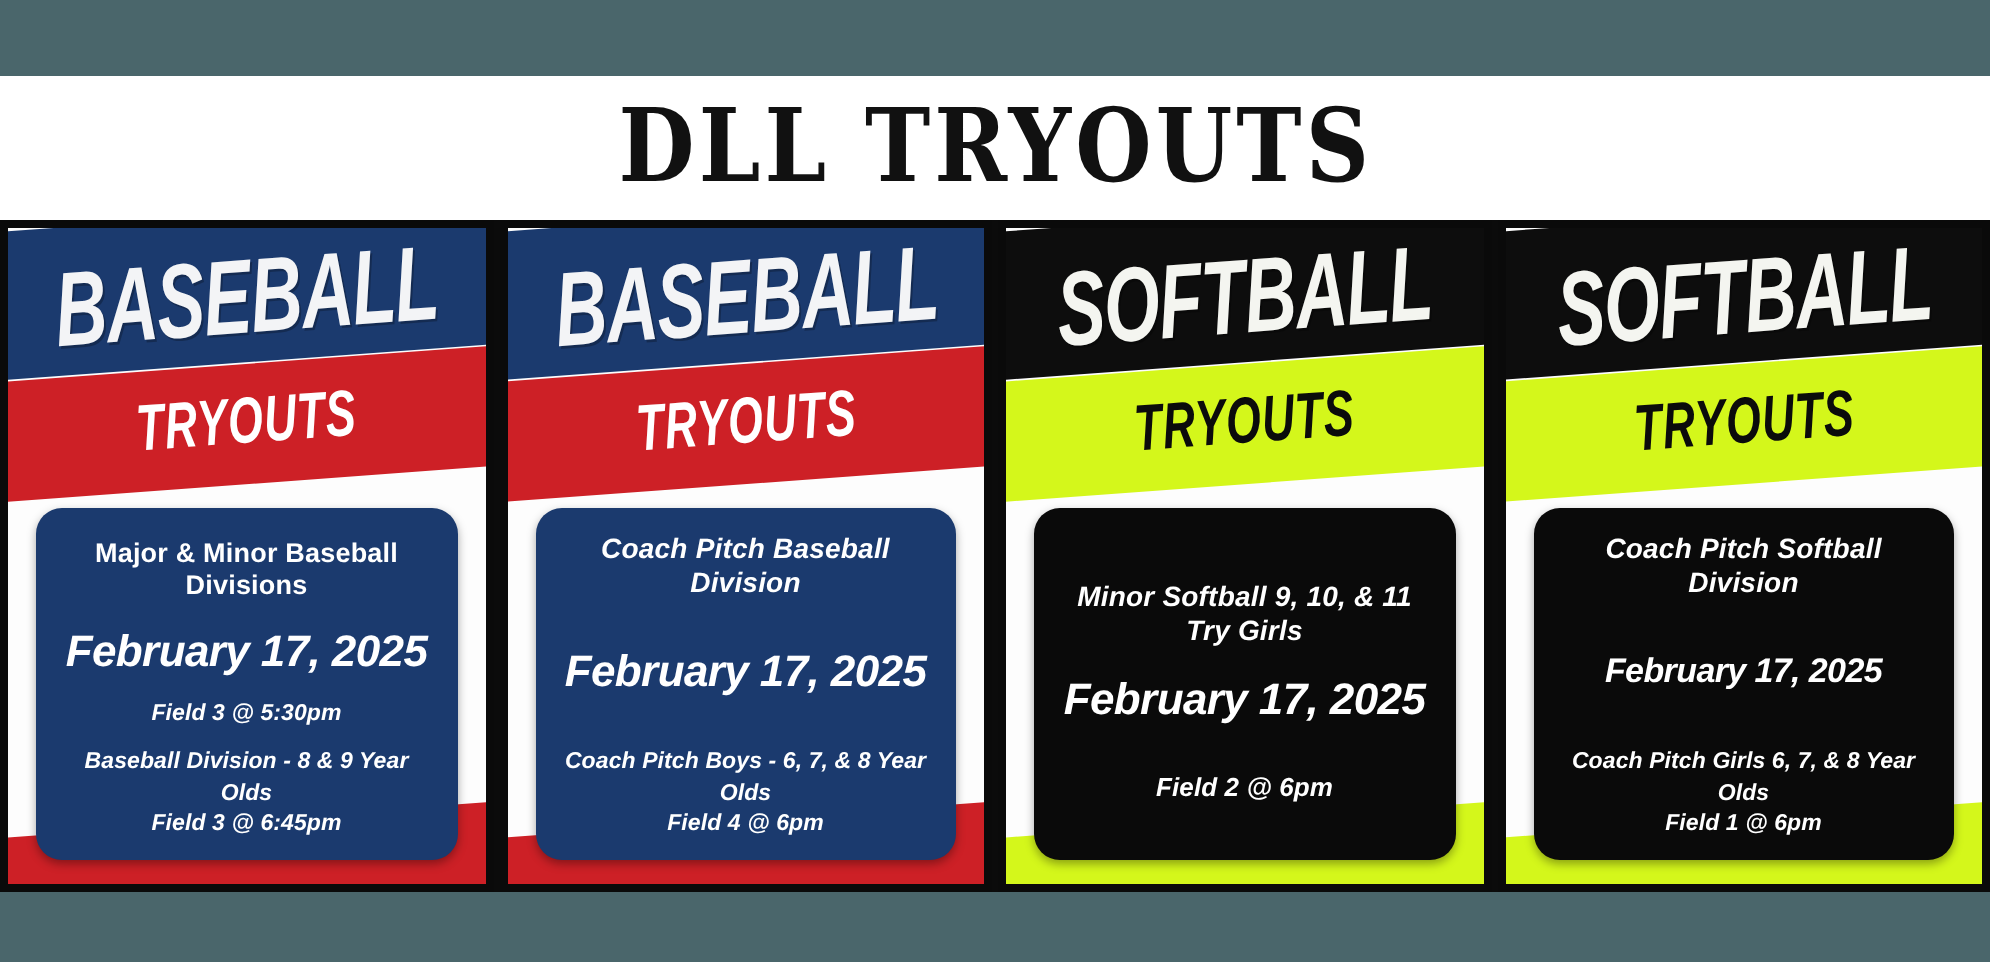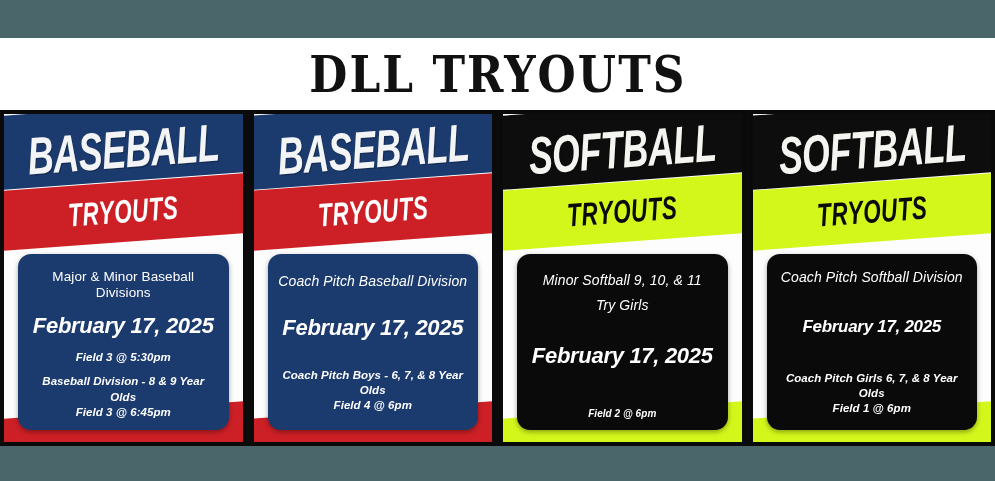--- a/index.html
+++ b/index.html
@@ -105,21 +105,21 @@
     padding:12px 10px 10px;
     display:flex;flex-direction:column;
     align-items:center;justify-content:center;
     text-align:center;
     box-shadow:0 2px 5px rgba(0,0,0,.35);
   }
   .bb .panel{background:#1b3a6e;color:#ffffff;}
   .sb .panel{background:#0a0a0a;color:#ffffff;}
 
   .p-div{
-    font-weight:400;
+    font-weight:700;
     font-size:13.5px;
     line-height:1.22;
     letter-spacing:.1px;
   }
   .p-div.ital{font-style:italic;font-size:14px;}
   .p-date{
     font-weight:700;font-style:italic;
     font-size:22px;
     line-height:1.1;
     letter-spacing:-0.3px;
@@ -130,21 +130,21 @@
     line-height:1.32;
     letter-spacing:.05px;
   }
   .sp-a{height:16px;}
   .sp-b{height:16px;}
   .sp-c{height:13px;}
 
   
   .card.c1 .panel{justify-content:flex-start;padding-top:15px;}
   .card.c2 .panel{}
-  .card.c3 .panel{justify-content:space-between;padding-top:18px;}
+  .card.c3 .panel{justify-content:center;padding-top:18px;}
   .card.c4 .panel{justify-content:center;}
 </style>
 </head>
 <body>
 
 <div id="stage">
 
   <div class="title-band">
     <div class="title-text">DLL TRYOUTS</div>
   </div>
@@ -201,21 +201,21 @@
 
         <div class="headline">SOFTBALL</div>
         <div class="subline">TRYOUTS</div>
 
         <div class="panel">
           <div class="p-div ital">Minor Softball 9, 10, &amp; 11</div>
           <div class="p-div ital">Try Girls</div>
           <div class="sp-a" style="height:14px"></div>
           <div class="p-date">February 17, 2025</div>
           <div class="sp-b" style="height:22px"></div>
-          <div class="p-detail" style="font-size:10px">Field 2 @ 6pm</div>
+          <div class="p-detail" style="font-size:13px">Field 2 @ 6pm</div>
         </div>
       </div>
     </div>
 
     <div class="card c4 sb">
       <div class="card-inner">
         <div class="band band-head"></div>
         <div class="band band-sub"></div>
         <div class="band band-foot"></div>
 

